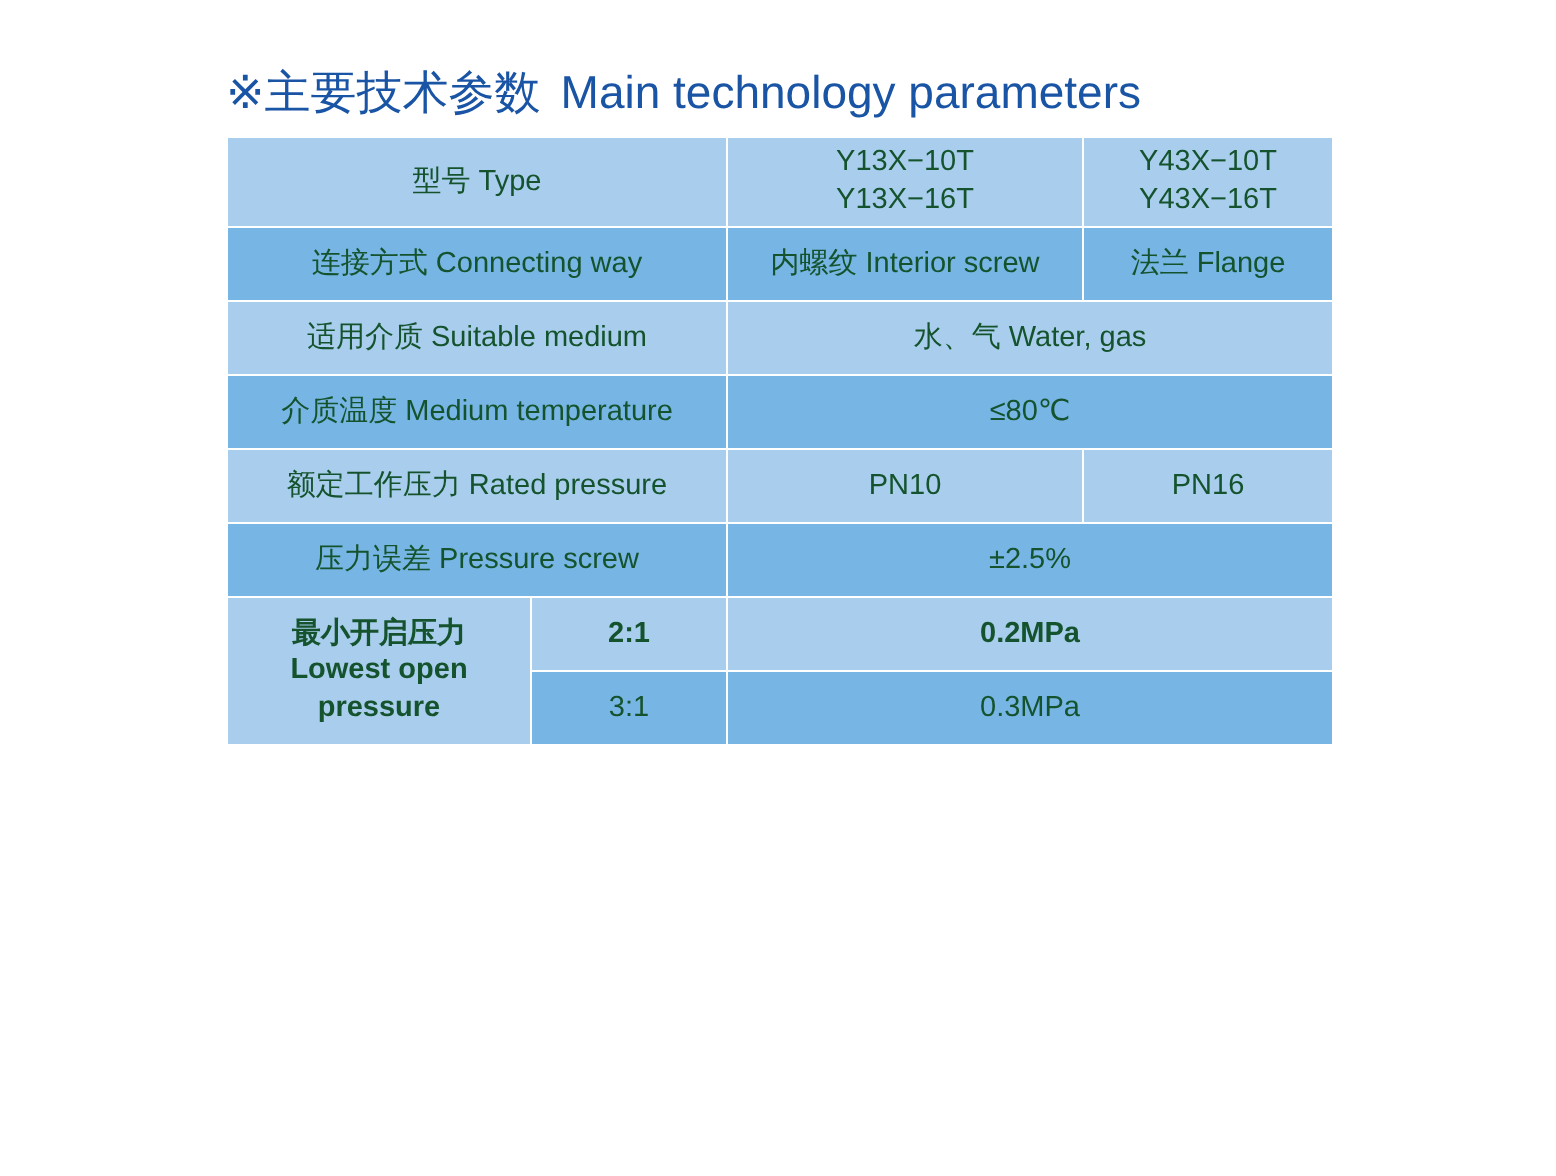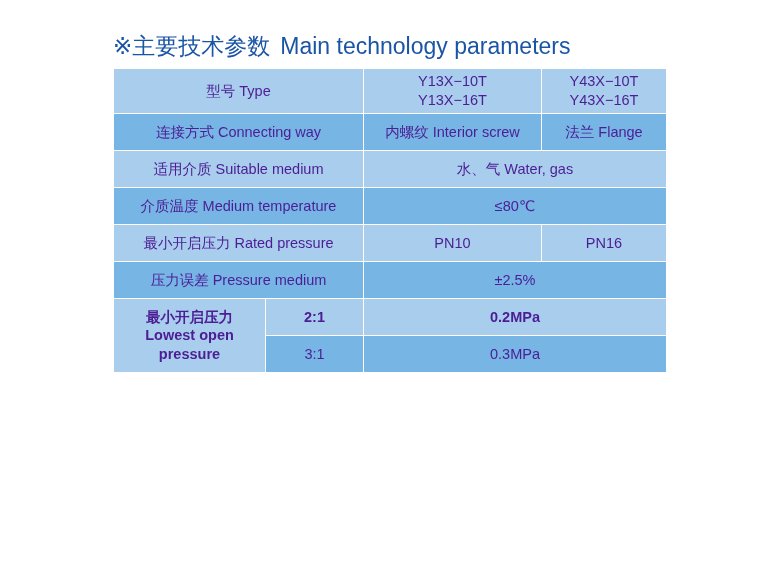--- a/index.html
+++ b/index.html
@@ -47,21 +47,21 @@
 
   
   .param-table {
     position: absolute;
     left: 113px;
     top: 68px;
     width: 553px;
     border-collapse: collapse;
     table-layout: fixed;
     font-size: 14.5px;
-    color: #4c1d95;
+    color: #14532d;
   }
   .param-table td {
     border: 1px solid #ffffff;
     padding: 0 6px;
     text-align: center;
     vertical-align: middle;
     line-height: 1.28;
   }
   .row-light td { background: #A9CDEC; }
   .row-dark  td { background: #76B5E4; }
@@ -125,27 +125,27 @@
         <td colspan="2" class="cell-label">适用介质 Suitable medium</td>
         <td colspan="2">水、气 Water, gas</td>
       </tr>
 
       <tr class="row-dark r-temp">
         <td colspan="2" class="cell-label">介质温度 Medium temperature</td>
         <td colspan="2">≤80℃</td>
       </tr>
 
       <tr class="row-light r-rated">
-        <td colspan="2" class="cell-label">最小开启压力 Rated pressure</td>
+        <td colspan="2" class="cell-label">额定工作压力 Rated pressure</td>
         <td>PN10</td>
         <td>PN16</td>
       </tr>
 
       <tr class="row-dark r-err">
-        <td colspan="2" class="cell-label">压力误差 Pressure medium</td>
+        <td colspan="2" class="cell-label">压力误差 Pressure screw</td>
         <td colspan="2">±2.5%</td>
       </tr>
 
       <tr class="r-low1">
         <td rowspan="2" class="bg-light merged-label">
           <div>最小开启压力</div>
           <div>Lowest open</div>
           <div>pressure</div>
         </td>
         <td class="bg-light">2:1</td>

